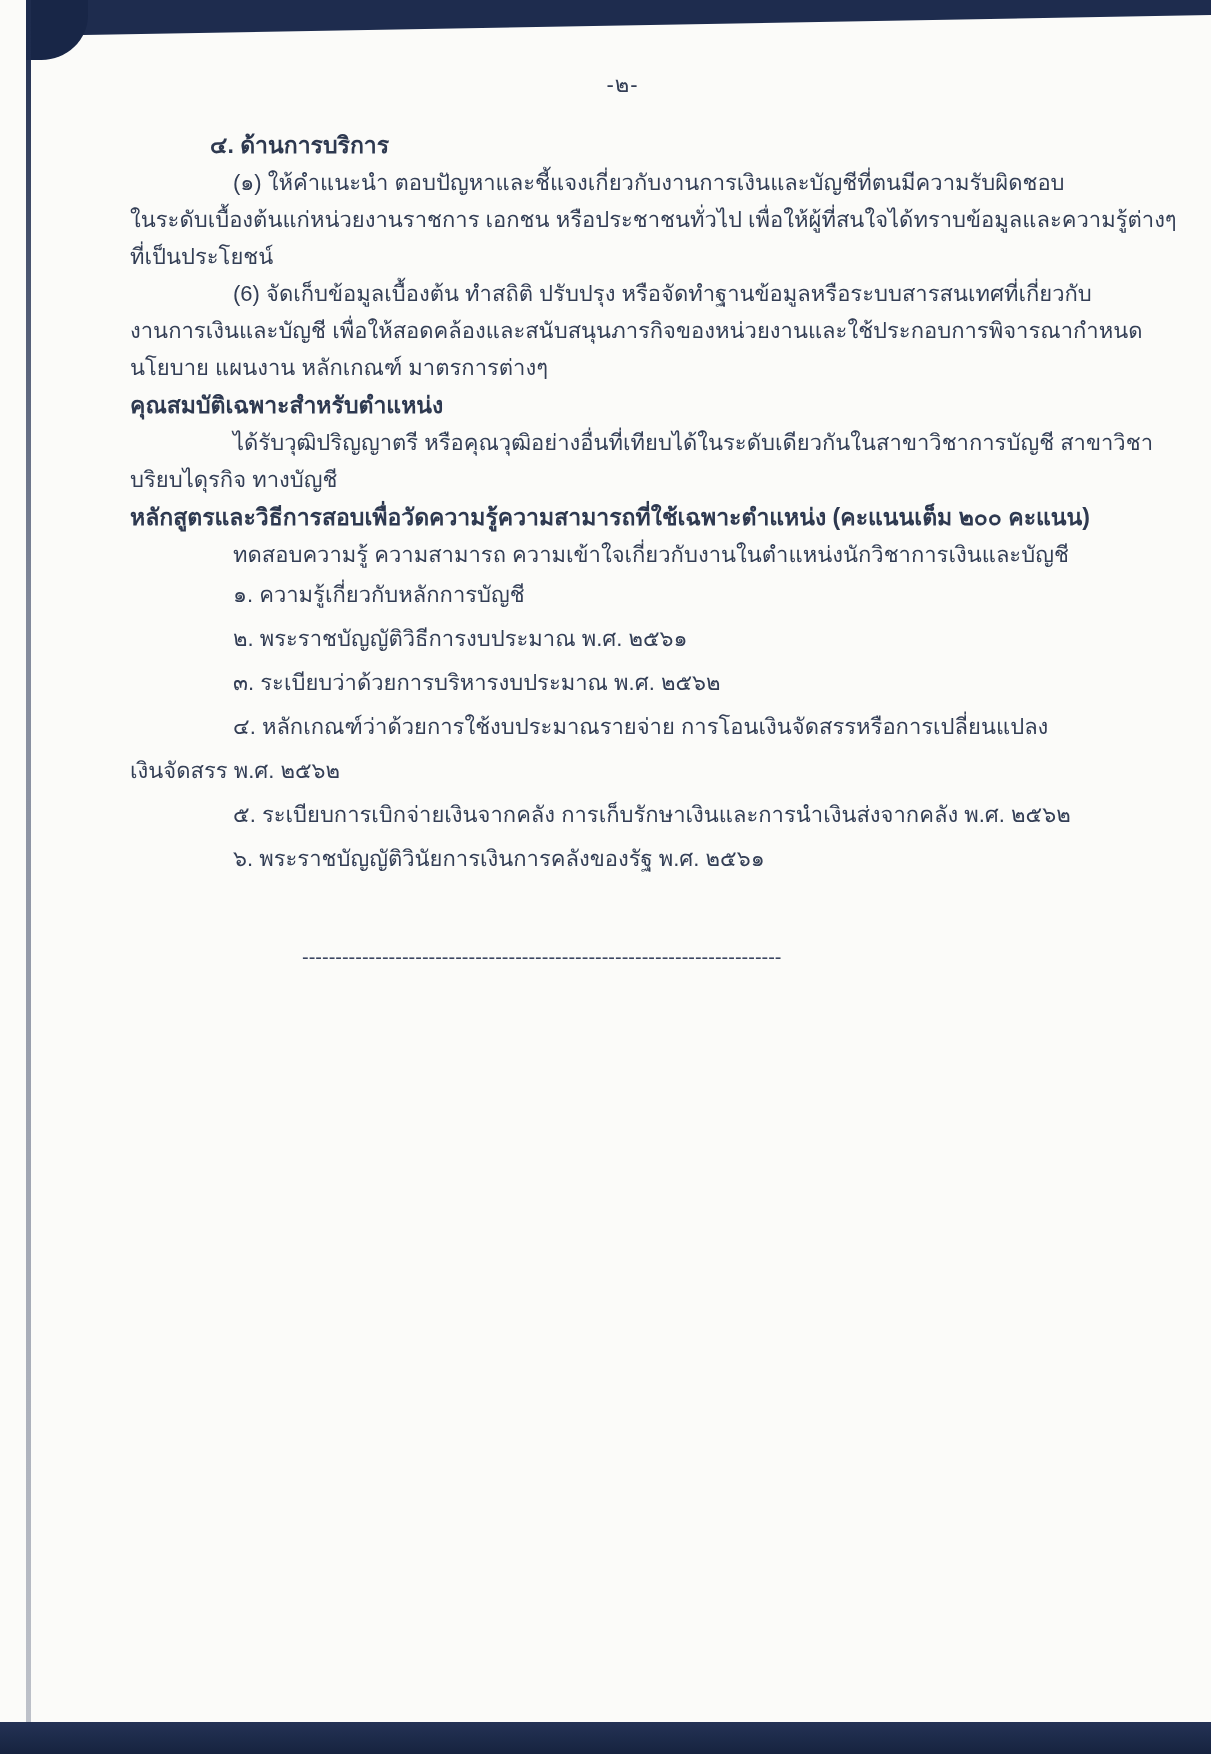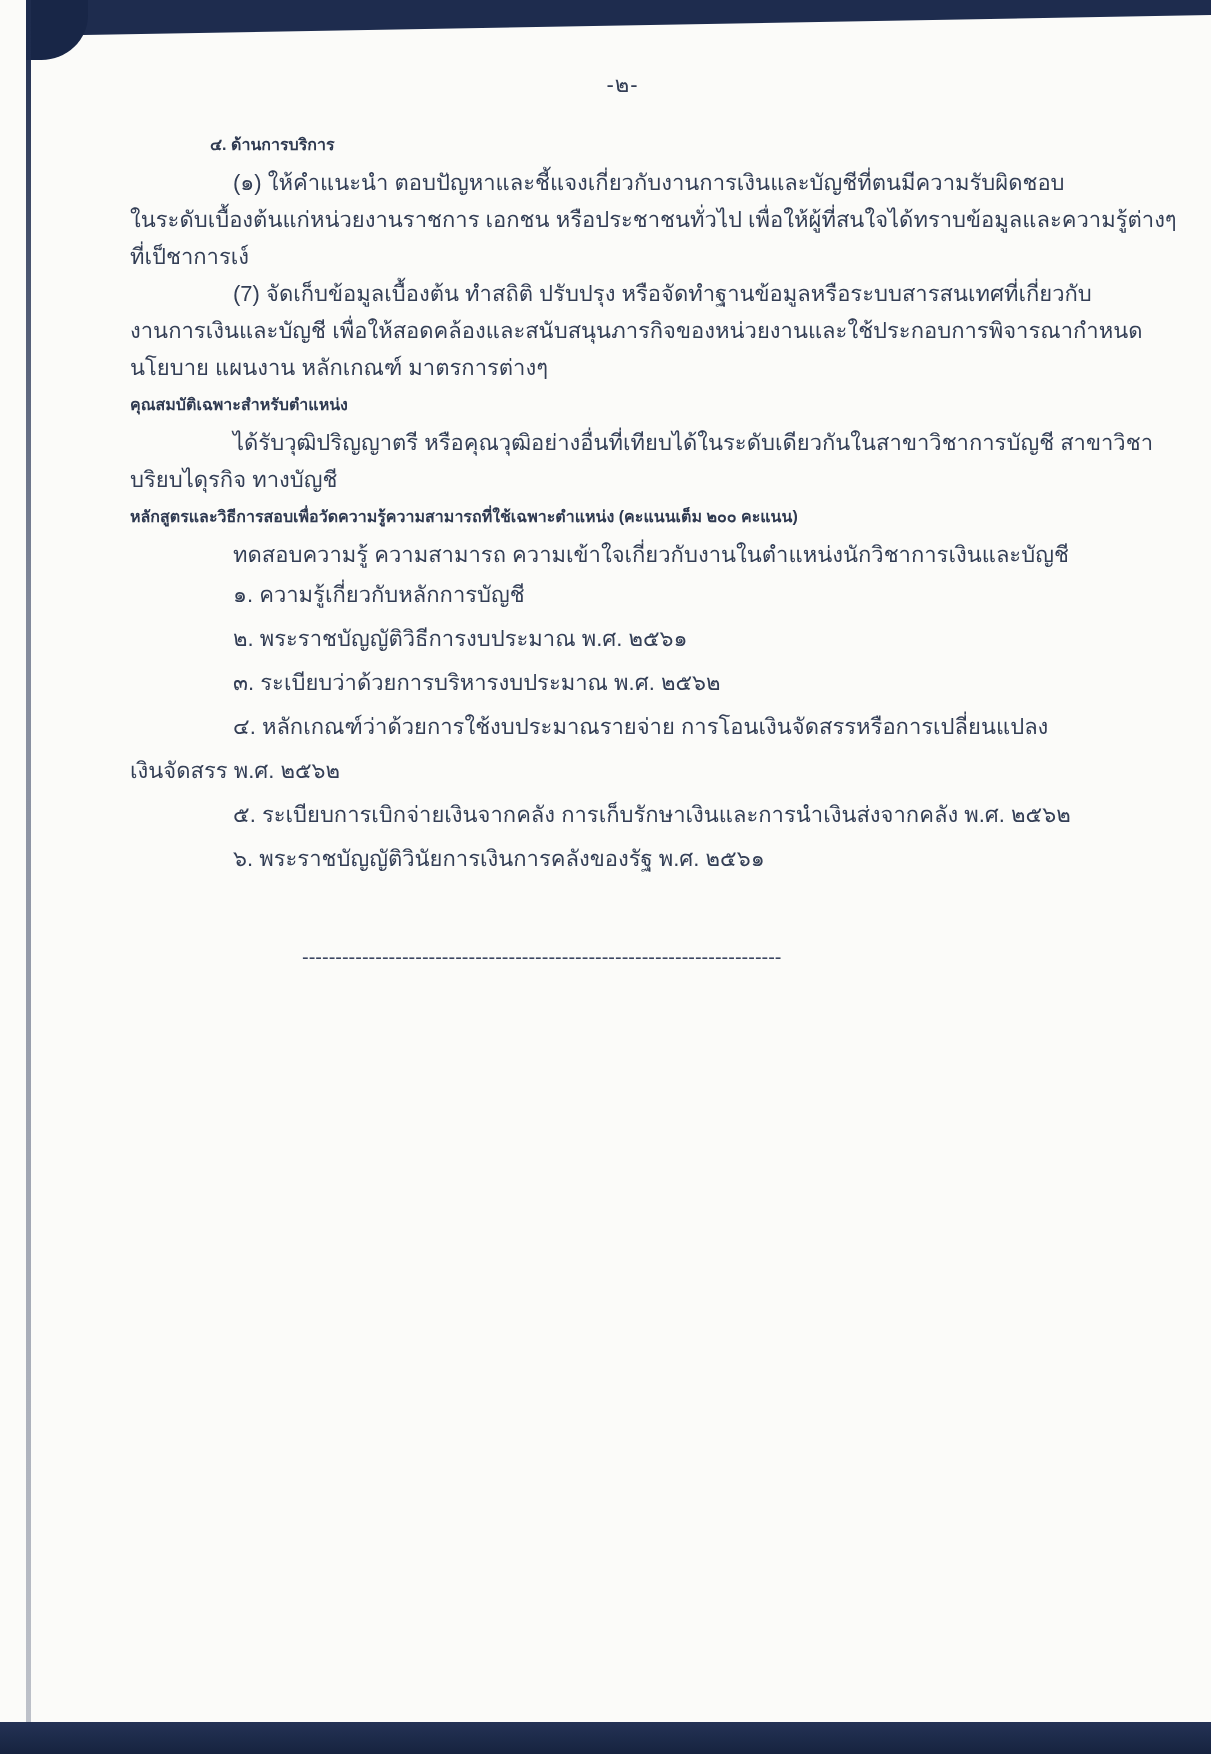--- a/index.html
+++ b/index.html
@@ -41,21 +41,21 @@
     text-align: center;
     line-height: 30px;
     margin-bottom: 26px;
     letter-spacing: 1px;
   }
   .heading {
     font-weight: bold;
     color: #2e3950;
     line-height: 38px;
     margin: 0;
-    font-size: 16px;
+    font-size: 23px;
   }
   .heading.indent-heading { padding-left: 80px; }
   .heading.space-above { }
   .ln { line-height: 37px; white-space: nowrap; }
   .ln.first { padding-left: 103px; }
   .li-ln { line-height: 44px; white-space: nowrap; }
   .li-ln.first { padding-left: 103px; }
   .separator {
     margin-top: 64px;
     margin-left: 172px;
@@ -77,25 +77,25 @@
   <div class="edge-left"></div>
 
   <div class="content">
     <div class="page-number">-๒-</div>
 
     <h3 class="heading indent-heading">๔. ด้านการบริการ</h3>
 
     <div>
       <div class="ln first">(๑) ให้คำแนะนำ ตอบปัญหาและชี้แจงเกี่ยวกับงานการเงินและบัญชีที่ตนมีความรับผิดชอบ</div>
       <div class="ln">ในระดับเบื้องต้นแก่หน่วยงานราชการ เอกชน หรือประชาชนทั่วไป เพื่อให้ผู้ที่สนใจได้ทราบข้อมูลและความรู้ต่างๆ</div>
-      <div class="ln">ที่เป็ชาการเง์</div>
+      <div class="ln">ที่เป็นประโยชน์</div>
     </div>
 
     <div>
-      <div class="ln first">(7) จัดเก็บข้อมูลเบื้องต้น ทำสถิติ ปรับปรุง หรือจัดทำฐานข้อมูลหรือระบบสารสนเทศที่เกี่ยวกับ</div>
+      <div class="ln first">(6) จัดเก็บข้อมูลเบื้องต้น ทำสถิติ ปรับปรุง หรือจัดทำฐานข้อมูลหรือระบบสารสนเทศที่เกี่ยวกับ</div>
       <div class="ln">งานการเงินและบัญชี เพื่อให้สอดคล้องและสนับสนุนภารกิจของหน่วยงานและใช้ประกอบการพิจารณากำหนด</div>
       <div class="ln">นโยบาย แผนงาน หลักเกณฑ์ มาตรการต่างๆ</div>
     </div>
 
     <h3 class="heading space-above">คุณสมบัติเฉพาะสำหรับตำแหน่ง</h3>
 
     <div>
       <div class="ln first">ได้รับวุฒิปริญญาตรี หรือคุณวุฒิอย่างอื่นที่เทียบได้ในระดับเดียวกันในสาขาวิชาการบัญชี สาขาวิชา</div>
       <div class="ln">บริยบไดุรกิจ ทางบัญชี</div>
     </div>

